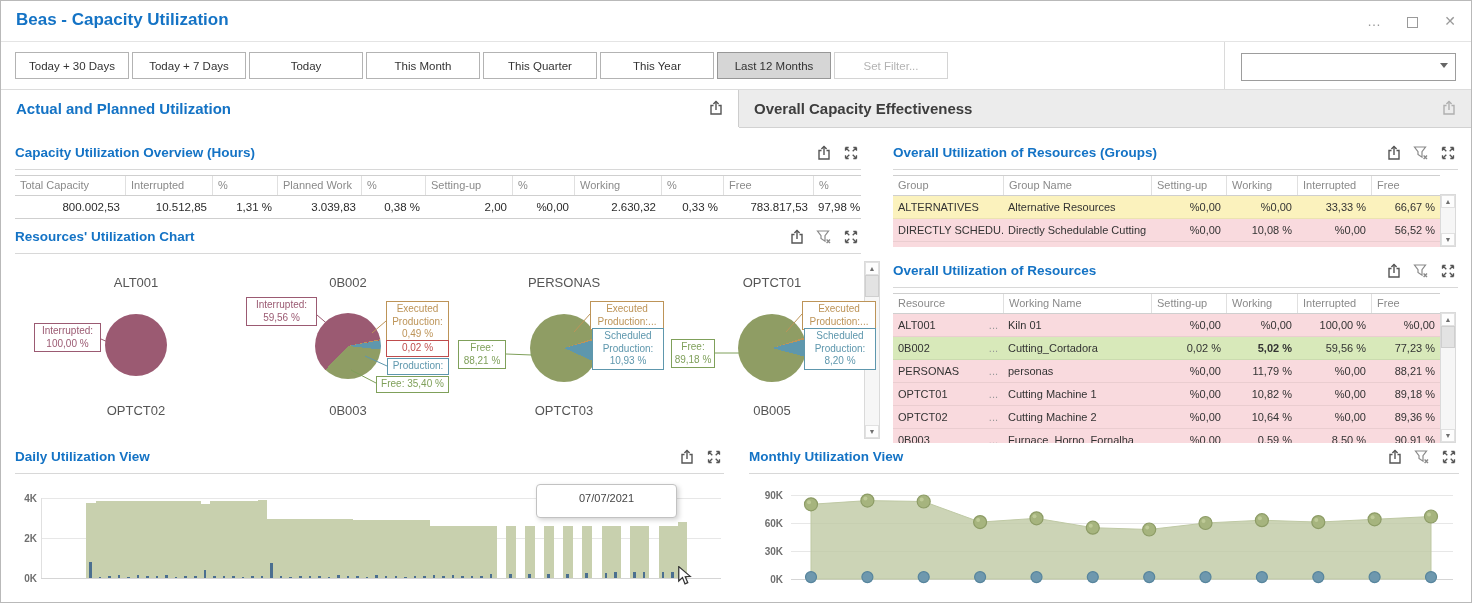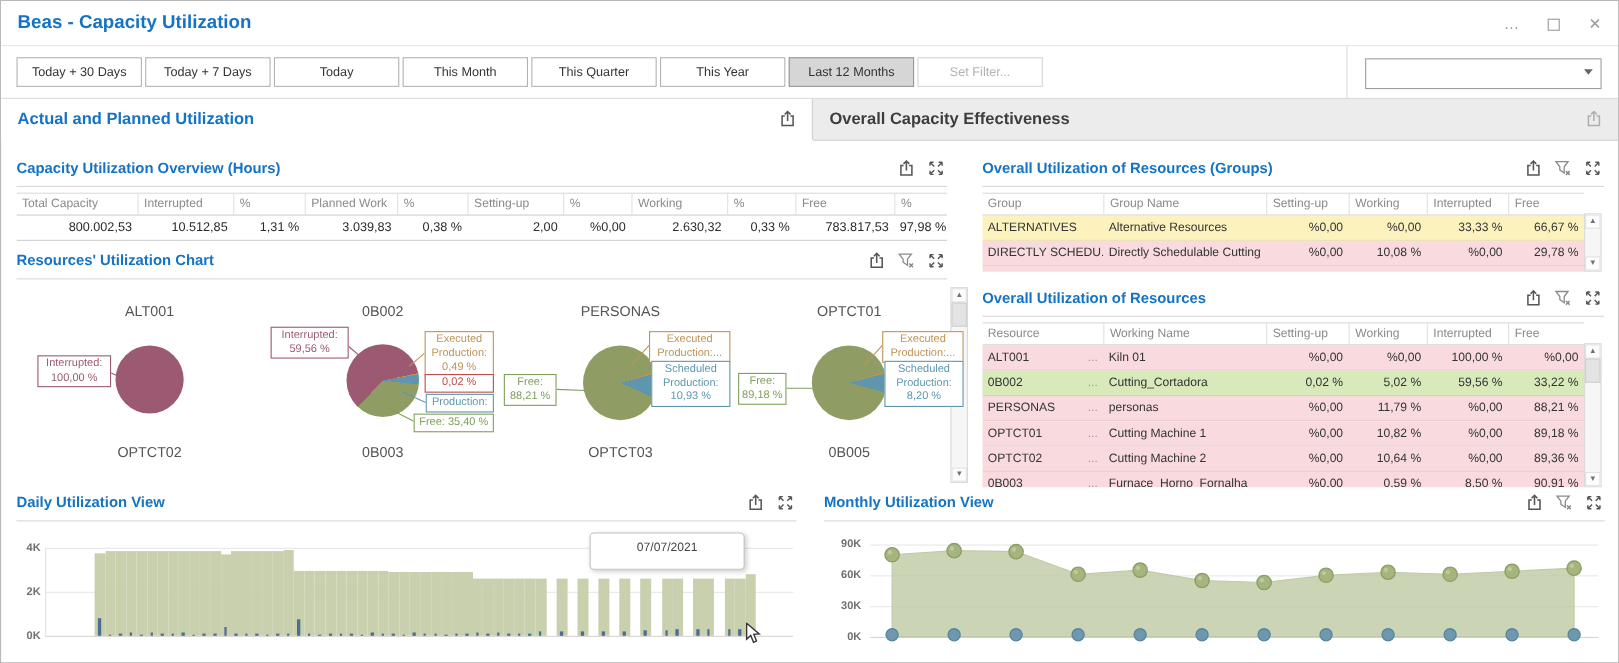--- a/index.html
+++ b/index.html
@@ -276,21 +276,21 @@
         <div class="tcell num" style="width: 71px;">%0,00</div>
         <div class="tcell num" style="width: 74px;">33,33 %</div>
         <div class="tcell num" style="width: 69px;">66,67 %</div>
       </div>
       <div class="trow databorder r-pink">
         <div class="tcell" style="width: 110px;">DIRECTLY SCHEDU...</div>
         <div class="tcell" style="width: 148px;">Directly Schedulable Cutting</div>
         <div class="tcell num" style="width: 75px;">%0,00</div>
         <div class="tcell num" style="width: 71px;">10,08 %</div>
         <div class="tcell num" style="width: 74px;">%0,00</div>
-        <div class="tcell num" style="width: 69px;">29,78 %</div>
+        <div class="tcell num" style="width: 69px;">56,52 %</div>
       </div>
       <div class="trow databorder r-pink">
         <div class="tcell" style="width: 110px;">0B</div>
         <div class="tcell" style="width: 148px;">DEMO</div>
         <div class="tcell num" style="width: 75px;">%0,00</div>
         <div class="tcell num" style="width: 71px;">1,08 %</div>
         <div class="tcell num" style="width: 74px;">0,00 %</div>
         <div class="tcell num" style="width: 69px;">97,92 %</div>
       </div>
     </div>
@@ -334,23 +334,23 @@
         <div class="tcell" style="width: 148px;">Kiln 01</div>
         <div class="tcell num" style="width: 75px;">%0,00</div>
         <div class="tcell num" style="width: 71px;">%0,00</div>
         <div class="tcell num" style="width: 74px;">100,00 %</div>
         <div class="tcell num" style="width: 69px;">%0,00</div>
       </div>
       <div class="trow databorder r-green">
         <div class="tcell" style="width: 110px;">0B002<span class="cell-ellipsis">...</span></div>
         <div class="tcell" style="width: 148px;">Cutting_Cortadora</div>
         <div class="tcell num" style="width: 75px;">0,02 %</div>
-        <div class="tcell num" style="width: 71px;">5,02 %</div>
+        <div class="tcell num" style="width: 71px; font-weight: bold;">5,02 %</div>
         <div class="tcell num" style="width: 74px;">59,56 %</div>
-        <div class="tcell num" style="width: 69px;">33,22 %</div>
+        <div class="tcell num" style="width: 69px;">77,23 %</div>
       </div>
       <div class="trow databorder r-pink">
         <div class="tcell" style="width: 110px;">PERSONAS<span class="cell-ellipsis">...</span></div>
         <div class="tcell" style="width: 148px;">personas</div>
         <div class="tcell num" style="width: 75px;">%0,00</div>
         <div class="tcell num" style="width: 71px;">11,79 %</div>
         <div class="tcell num" style="width: 74px;">%0,00</div>
         <div class="tcell num" style="width: 69px;">88,21 %</div>
       </div>
       <div class="trow databorder r-pink">

